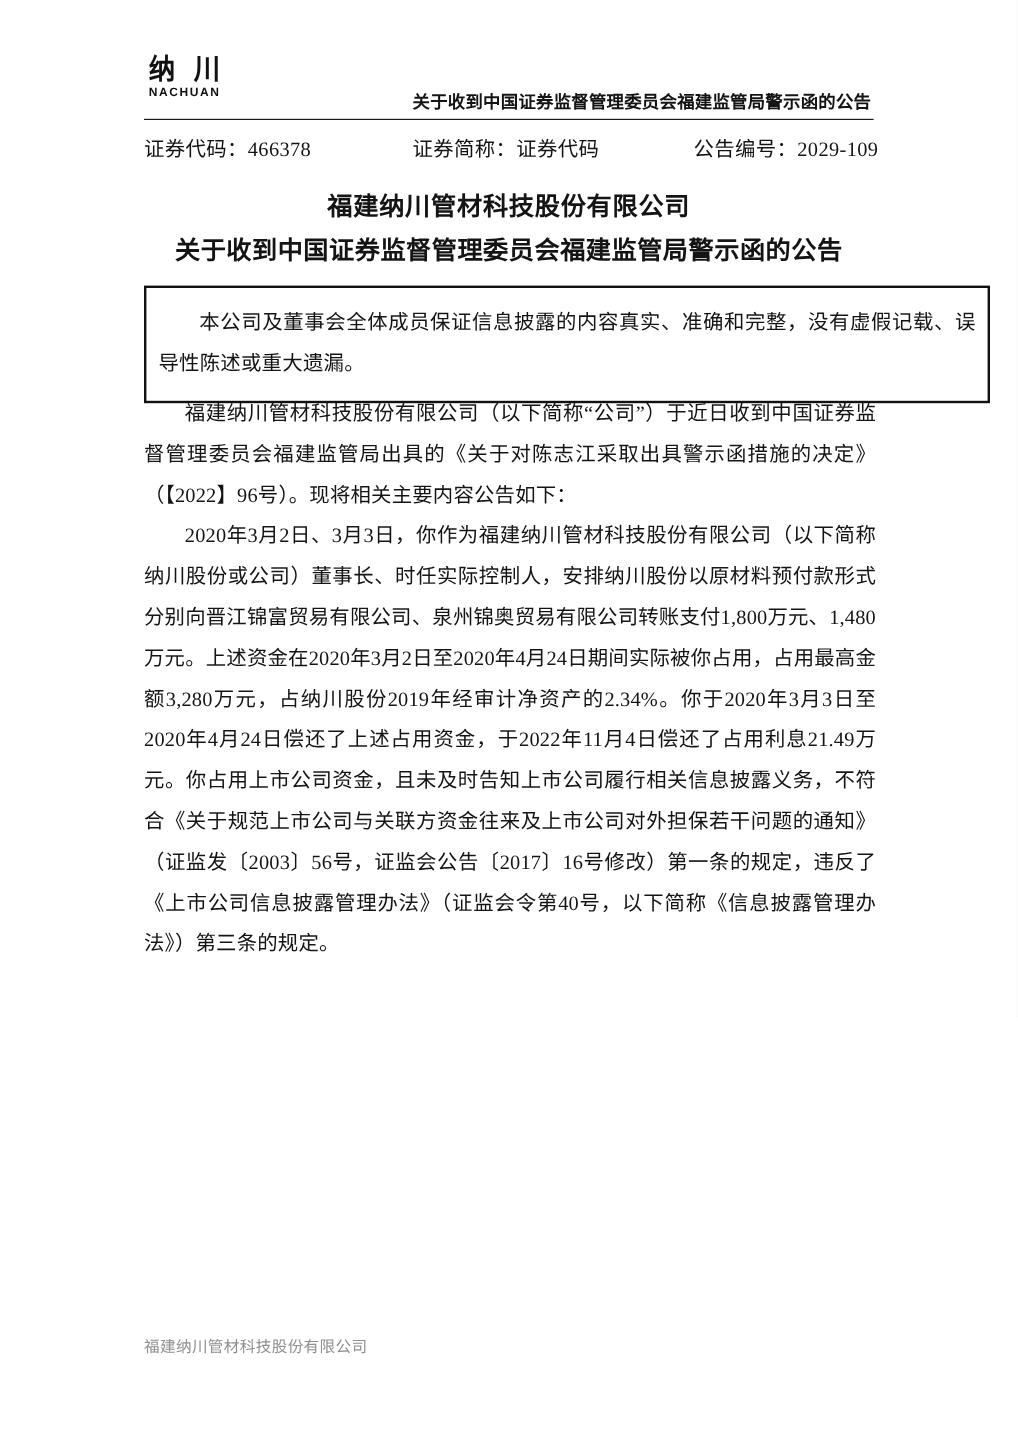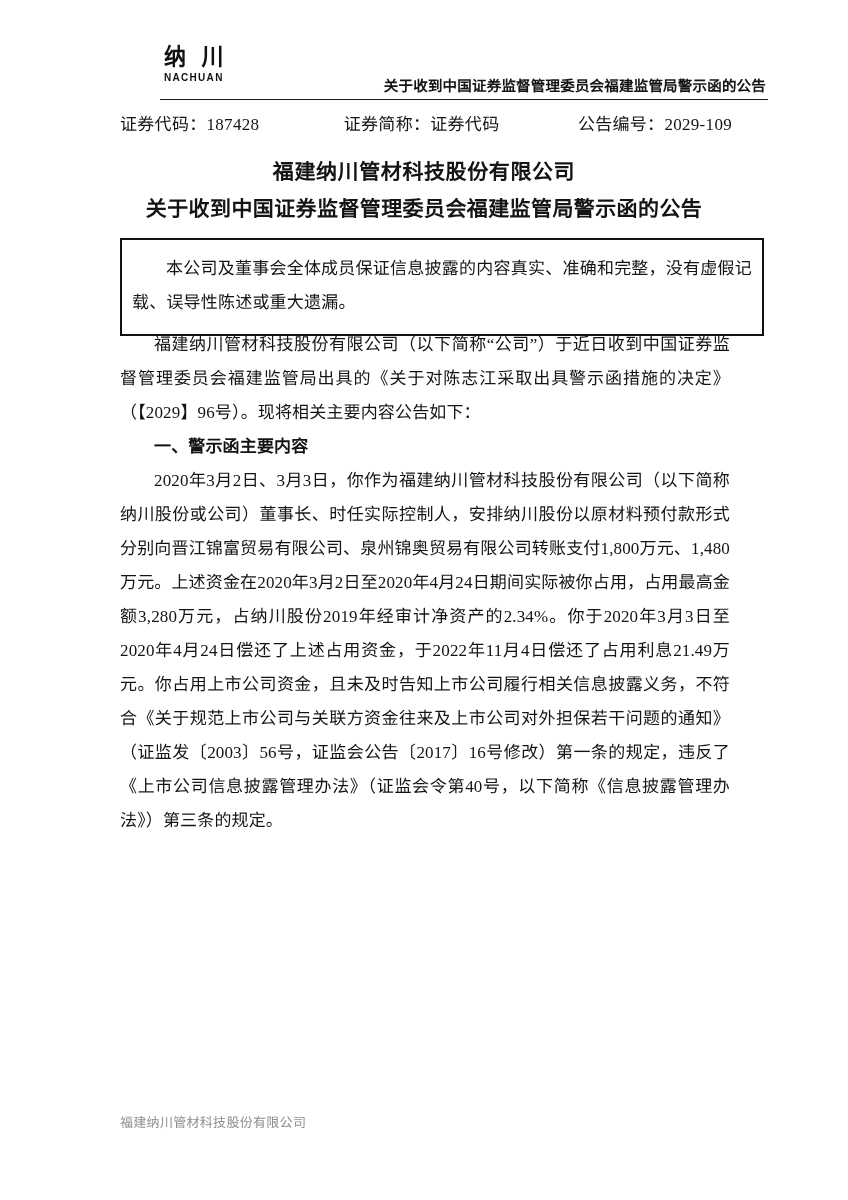--- a/index.html
+++ b/index.html
@@ -24,21 +24,20 @@
 
   
   .header {
     position: absolute;
     left: 120px;
     top: 44px;
     width: 608px;
     height: 56px;
     border-bottom: 1.5px solid #1a1a1a;
     box-sizing: border-box;
-    margin-left: 40px;
   }
   .logo {
     position: absolute;
     left: 4px;
     top: 2px;
     width: 120px;
     text-align: left;
     line-height: 1;
   }
   .logo-cn {
@@ -105,21 +104,21 @@
     font-size: 21px;
     font-weight: 700;
     letter-spacing: 0.4px;
   }
 
   
   .disclaimer {
     position: absolute;
     left: 120px;
     top: 238px;
-    width: 644px;
+    width: 705px;
     box-sizing: border-box;
     border: 2px solid #111;
     padding: 12px 10px 14px 10px;
   }
   .disclaimer p {
     margin: 0;
     font-size: 17px;
     line-height: 34px;
     text-indent: 2em;
     text-align: justify;
@@ -166,33 +165,32 @@
 
   <div class="header">
     <div class="logo">
       <span class="logo-cn">纳 川</span>
       <span class="logo-en">NACHUAN</span>
     </div>
     <div class="header-title">关于收到中国证券监督管理委员会福建监管局警示函的公告</div>
   </div>
 
   <div class="code-row">
-    <span>证券代码：187428</span>
+    <span>证券代码：466378</span>
     <span class="cell-mid">证券简称：证券代码</span>
     <span>公告编号：2029-109</span>
   </div>
 
   <div class="doc-title-1">福建纳川管材科技股份有限公司</div>
   <div class="doc-title-2">关于收到中国证券监督管理委员会福建监管局警示函的公告</div>
 
   <div class="disclaimer">
     <p>本公司及董事会全体成员保证信息披露的内容真实、准确和完整，没有虚假记载、误导性陈述或重大遗漏。</p>
   </div>
 
   <div class="body-area">
-    <p class="p-indent">福建纳川管材科技股份有限公司（以下简称“公司”）于近日收到中国证券监督管理委员会福建监管局出具的《关于对陈志江采取出具警示函措施的决定》（【2029】96号）。现将相关主要内容公告如下：</p>
-    <p class="section-head">一、警示函主要内容</p>
+    <p class="p-indent">福建纳川管材科技股份有限公司（以下简称“公司”）于近日收到中国证券监督管理委员会福建监管局出具的《关于对陈志江采取出具警示函措施的决定》（【2022】96号）。现将相关主要内容公告如下：</p>
     <p class="p-indent">2020年3月2日、3月3日，你作为福建纳川管材科技股份有限公司（以下简称纳川股份或公司）董事长、时任实际控制人，安排纳川股份以原材料预付款形式分别向晋江锦富贸易有限公司、泉州锦奥贸易有限公司转账支付1,800万元、1,480万元。上述资金在2020年3月2日至2020年4月24日期间实际被你占用，占用最高金额3,280万元，占纳川股份2019年经审计净资产的2.34%。你于2020年3月3日至2020年4月24日偿还了上述占用资金，于2022年11月4日偿还了占用利息21.49万元。你占用上市公司资金，且未及时告知上市公司履行相关信息披露义务，不符合《关于规范上市公司与关联方资金往来及上市公司对外担保若干问题的通知》（证监发〔2003〕56号，证监会公告〔2017〕16号修改）第一条的规定，违反了《上市公司信息披露管理办法》（证监会令第40号，以下简称《信息披露管理办法》）第三条的规定。</p>
   </div>
 
   <div class="footer">福建纳川管材科技股份有限公司</div>
 
 </div>
 
 </body></html>

